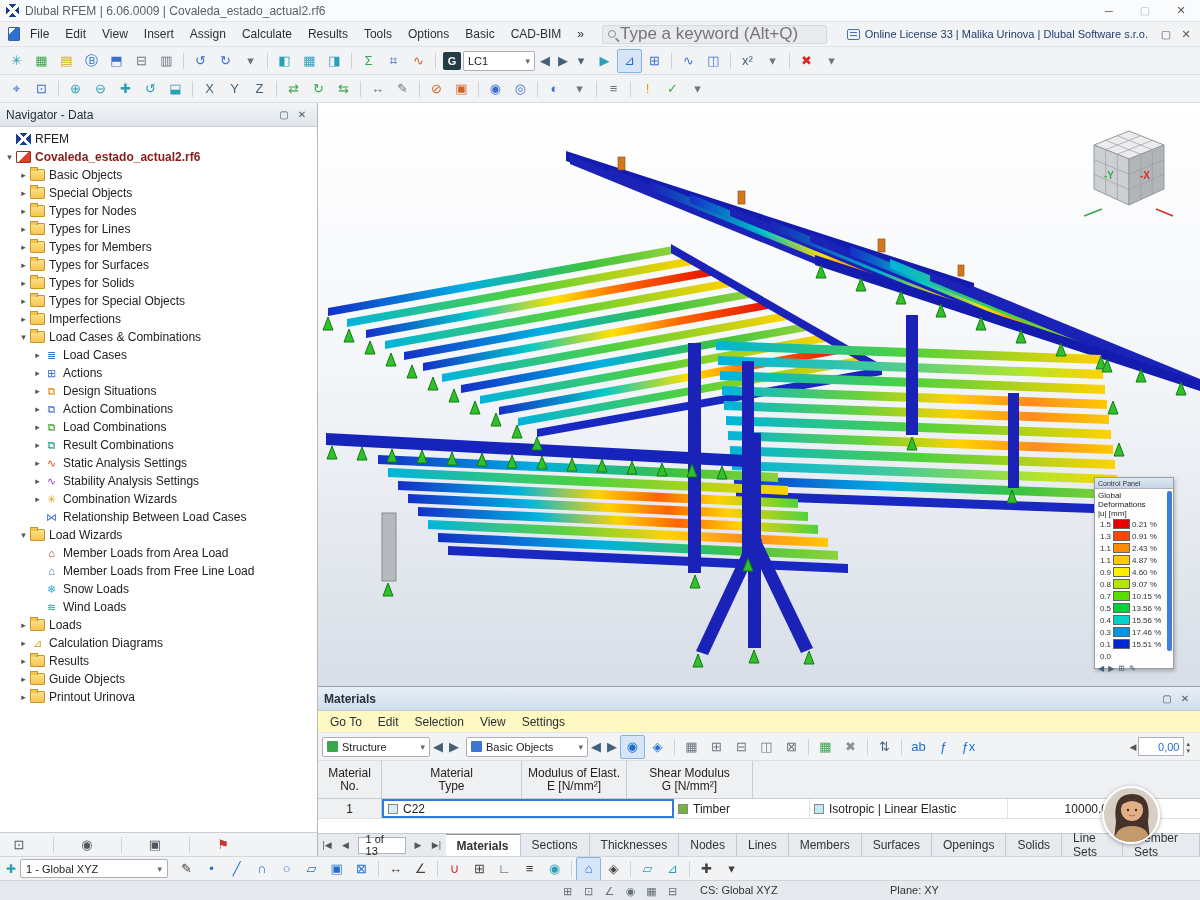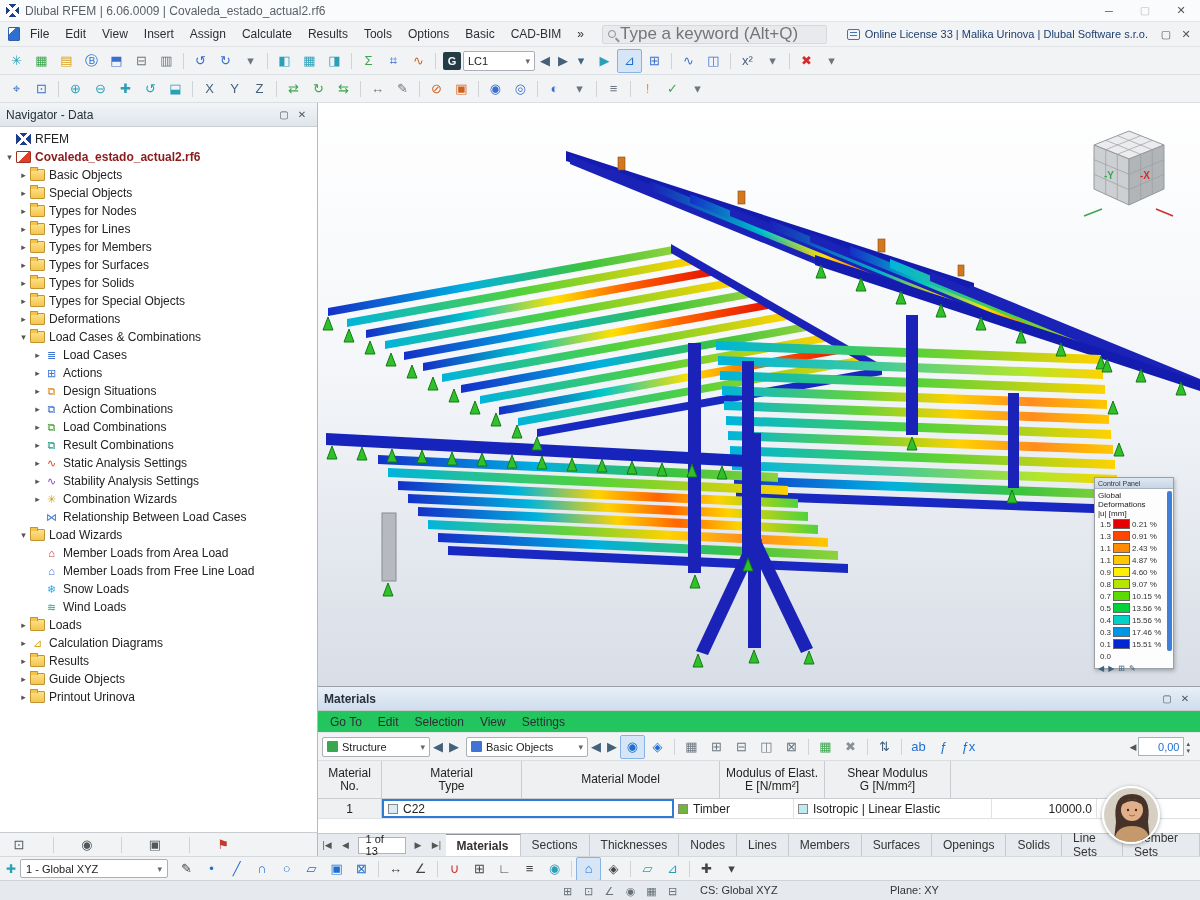--- a/index.html
+++ b/index.html
@@ -59,21 +59,21 @@
 #ctrlpanel .cp-head{height:11px;background:linear-gradient(#dfe8f2,#c6d5e6);border-bottom:1px solid #aab4be;display:flex;align-items:center;padding:0 3px;font-size:7px;color:#333}
 #ctrlpanel .cp-sub{padding:2px 3px 0 3px;line-height:9px;color:#222}
 .lrow{display:flex;align-items:center;height:12px;padding-left:2px}
 .lv{width:14px;text-align:right;color:#333;flex:none}
 .lcol{width:17px;height:10px;border:1px solid #666;margin:0 2px;flex:none}
 .lp{color:#333}
 .cp-foot{display:flex;gap:4px;padding:2px 3px;color:#44617a;font-size:8px}
 .cp-scroll{position:absolute;right:1px;top:13px;width:5px;height:160px;background:#3f7fd9;border-radius:2px}
 
 #matpanel{position:absolute;left:318px;top:686px;width:882px;height:147px;background:#fff;border-top:1px solid #9aa0a6}
-#mat-menu{height:22px;display:flex;align-items:center;background:#22c55e;border-bottom:1px solid #e4e6e9;padding-left:4px}
+#mat-menu{height:22px;display:flex;align-items:center;background:#fef9c3;border-bottom:1px solid #e4e6e9;padding-left:4px}
 #mat-menu .menuitem{height:22px;font-size:12px}
 #mat-toolbar{height:28px;background:#f2f3f5;border-bottom:1px solid #dcdfe2;display:flex;align-items:center;padding:0 4px}
 .combo{height:20px;background:#fff;border:1px solid #aab0b6;border-radius:2px;display:flex;align-items:center;gap:4px;padding:0 4px;font-size:11px}
 .combo .cicon{width:11px;height:11px;flex:none;border-radius:1px}
 .combo .carr{color:#666;font-size:9px;margin-left:2px}
 #mat-header{display:flex;height:38px;background:#eef0f2;border-bottom:1px solid #c9ccd0}
 .mcol{border-right:1px solid #c9ccd0;display:flex;flex-direction:column;align-items:center;justify-content:center;line-height:13px;color:#222;flex:none}
 #mat-row{display:flex;height:20px;border-bottom:1px solid #dfe2e5}
 .mcell{border-right:1px solid #dfe2e5;display:flex;align-items:center;padding:0 4px;font-size:12px;flex:none}
 .mcell.num{justify-content:center;background:#eef0f2;border-right:1px solid #c9ccd0}
@@ -523,21 +523,21 @@
         <span class="tindent" style="width: 14px;"></span>
         <span class="tarrow">▸</span>
         <span class="tico ico-folder"></span>
         <span class="tlabel">Types for Special Objects</span>
       </div>
 
       <div class="trow">
         <span class="tindent" style="width: 14px;"></span>
         <span class="tarrow">▸</span>
         <span class="tico ico-folder"></span>
-        <span class="tlabel">Deformations</span>
+        <span class="tlabel">Imperfections</span>
       </div>
 
       <div class="trow">
         <span class="tindent" style="width: 14px;"></span>
         <span class="tarrow">▾</span>
         <span class="tico ico-folder"></span>
         <span class="tlabel">Load Cases &amp; Combinations</span>
       </div>
 
       <div class="trow">
@@ -1136,42 +1136,38 @@
         <span>Material</span>
         <span>No.</span>
       </div>
 
 
       <div class="mcol" style="width: 140px;">
         <span>Material</span>
         <span>Type</span>
       </div>
 
-      <div class="mcol" style="width: 198px;">
-        <span>Material Model</span>
-        <span></span>
-      </div>
 
       <div class="mcol" style="width: 105px;">
         <span>Modulus of Elast.</span>
         <span>E [N/mm²]</span>
       </div>
 
       <div class="mcol" style="width: 126px;">
         <span>Shear Modulus</span>
         <span>G [N/mm²]</span>
       </div>
     </div>
   <div id="mat-row">
     <div class="mcell num" style="width:64px">1</div>
     <div class="mcell sel" style="width:292px">
       <span class="swatch" style="background:#d8ecf6"></span>
       <span>C22</span>
     </div>
-    <div class="mcell" style="width:120px">
+    <div class="mcell" style="width:136px">
       <span class="swatch" style="background:#72b43c"></span>
       <span>Timber</span>
     </div>
     <div class="mcell" style="width:198px">
       <span class="swatch" style="background:#bfeaf2"></span>
       <span>Isotropic | Linear Elastic</span>
     </div>
     <div class="mcell right" style="width:105px">10000.0</div>
     <div class="mcell right" style="width:126px"></div>
   </div>

